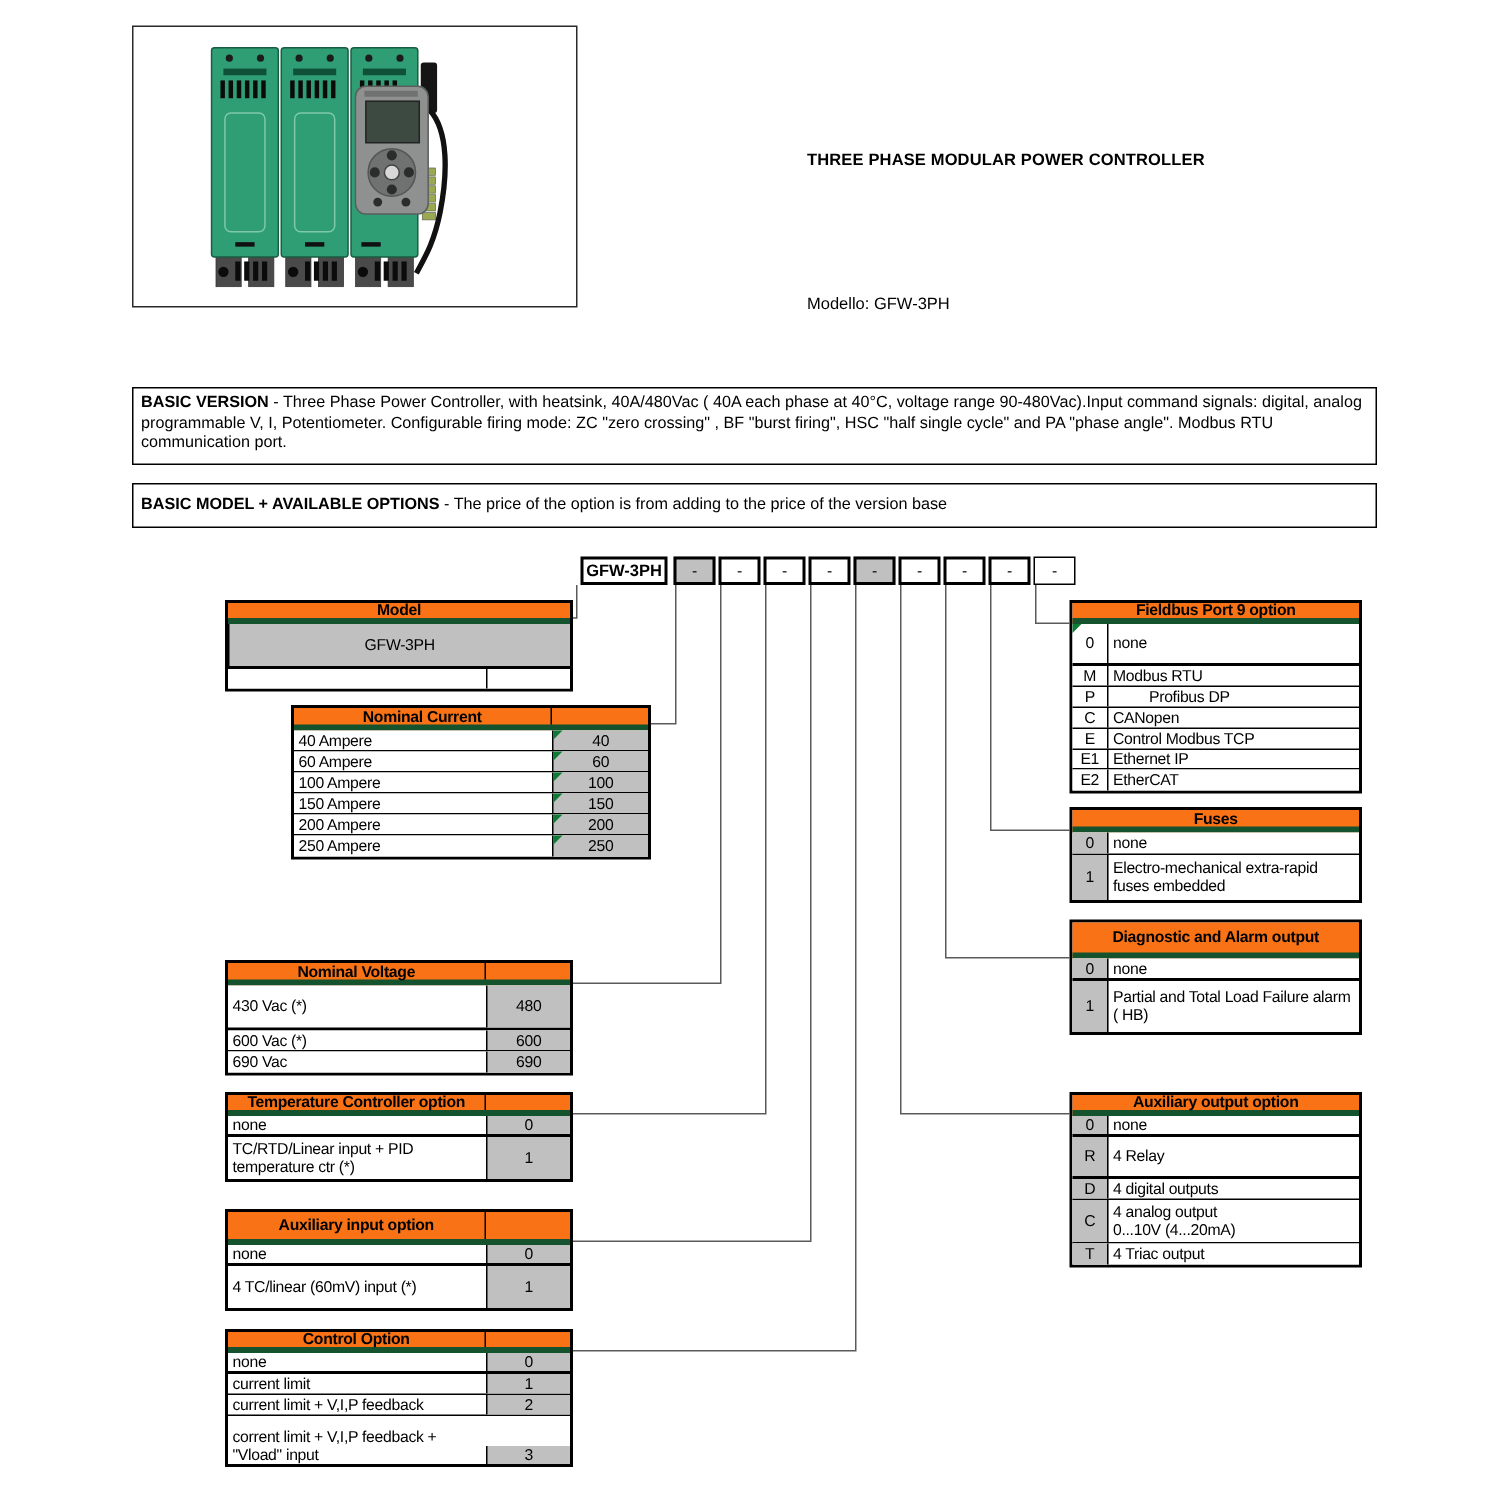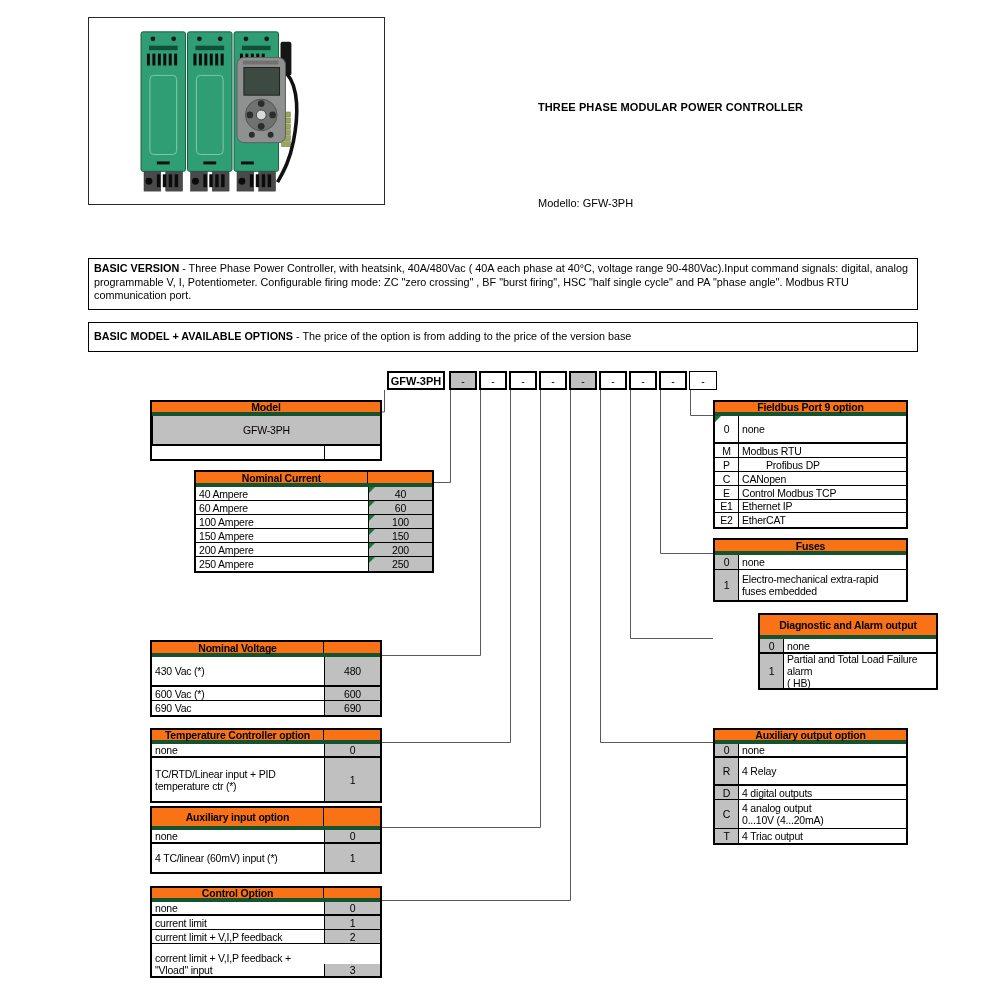--- a/index.html
+++ b/index.html
@@ -250,21 +250,21 @@
     </div>
     <div class="opt-table" style="left: 150px; top: 728px; width: 232px;">
       <div class="thead" style="height: 14px;">
         <div class="th-label" style="width: 172px;">Temperature Controller option</div>
         <div class="th-rest"></div>
       </div>
       <div class="trow thick" style="height: 14px;">
         <div class="cell-label" style="width: 172px;">none</div>
         <div class="cell-code bl gray" style="flex: 1 1 0%;">0</div>
       </div>
-      <div class="trow" style="height: 43px;">
+      <div class="trow" style="height: 28px;">
         <div class="cell-label" style="width: 172px;">TC/RTD/Linear input + PID
 temperature ctr (*)</div>
         <div class="cell-code bl gray" style="flex: 1 1 0%;">1</div>
       </div>
     </div>
     <div class="opt-table" style="left: 150px; top: 806px; width: 232px;">
       <div class="thead" style="height: 22px;">
         <div class="th-label" style="width: 172px;">Auxiliary input option</div>
         <div class="th-rest"></div>
       </div>
@@ -336,21 +336,21 @@
       <div class="trow" style="height: 15px;">
         <div class="cell-code br gray" style="width: 24px;">0</div>
         <div class="cell-label" style="flex: 1 1 0%;">none</div>
       </div>
       <div class="trow" style="height: 30px;">
         <div class="cell-code br gray" style="width: 24px;">1</div>
         <div class="cell-label" style="flex: 1 1 0%;">Electro-mechanical extra-rapid
 fuses embedded</div>
       </div>
     </div>
-    <div class="opt-table" style="left: 713px; top: 613px; width: 180px; margin-left: 45px;">
+    <div class="opt-table" style="left: 713px; top: 613px; width: 195px;">
       <div class="thead center" style="height: 24px;">Diagnostic and Alarm output</div>
       <div class="trow thick" style="height: 15px;">
         <div class="cell-code br gray" style="width: 24px;">0</div>
         <div class="cell-label" style="flex: 1 1 0%;">none</div>
       </div>
       <div class="trow" style="height: 34px;">
         <div class="cell-code br gray" style="width: 24px;">1</div>
         <div class="cell-label" style="flex: 1 1 0%;">Partial and Total Load Failure alarm
 ( HB)</div>
       </div>

